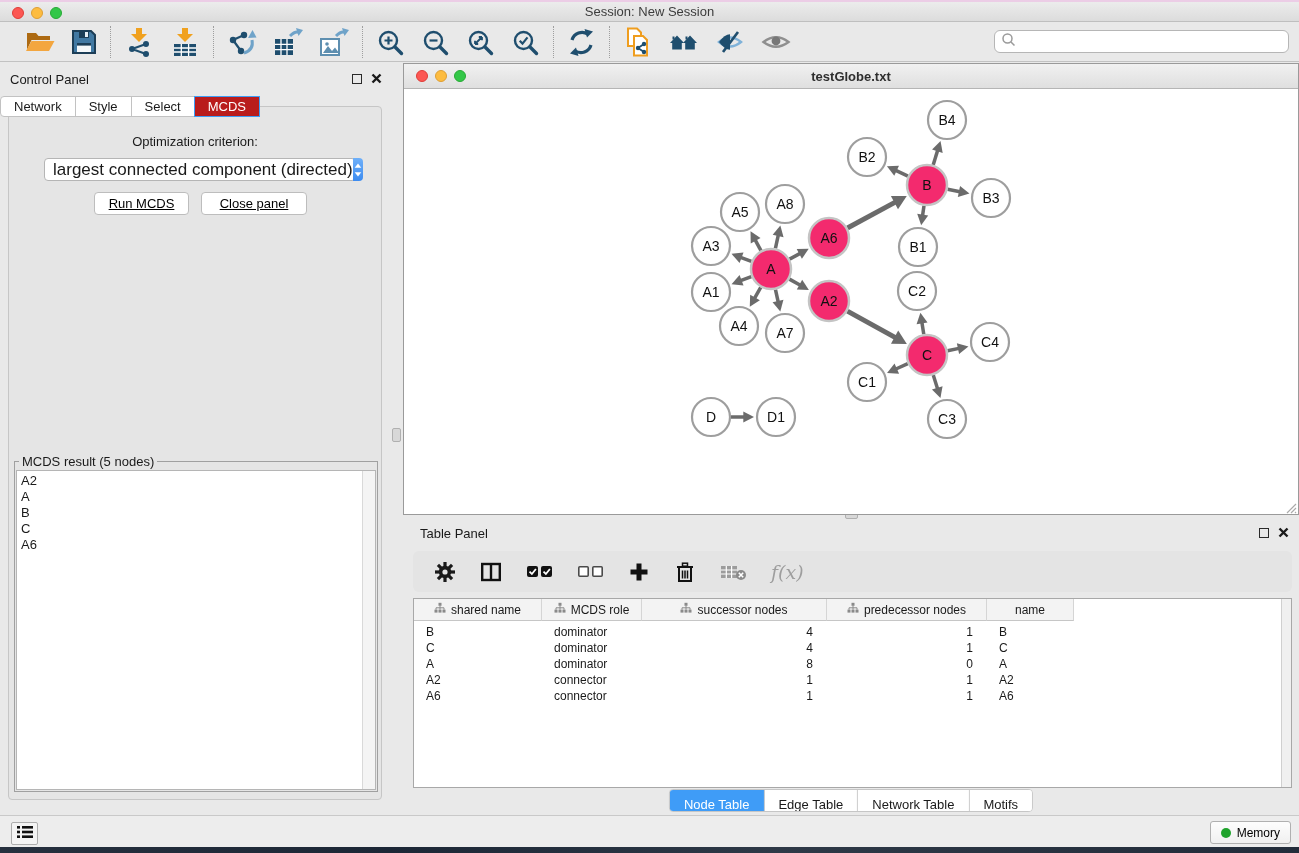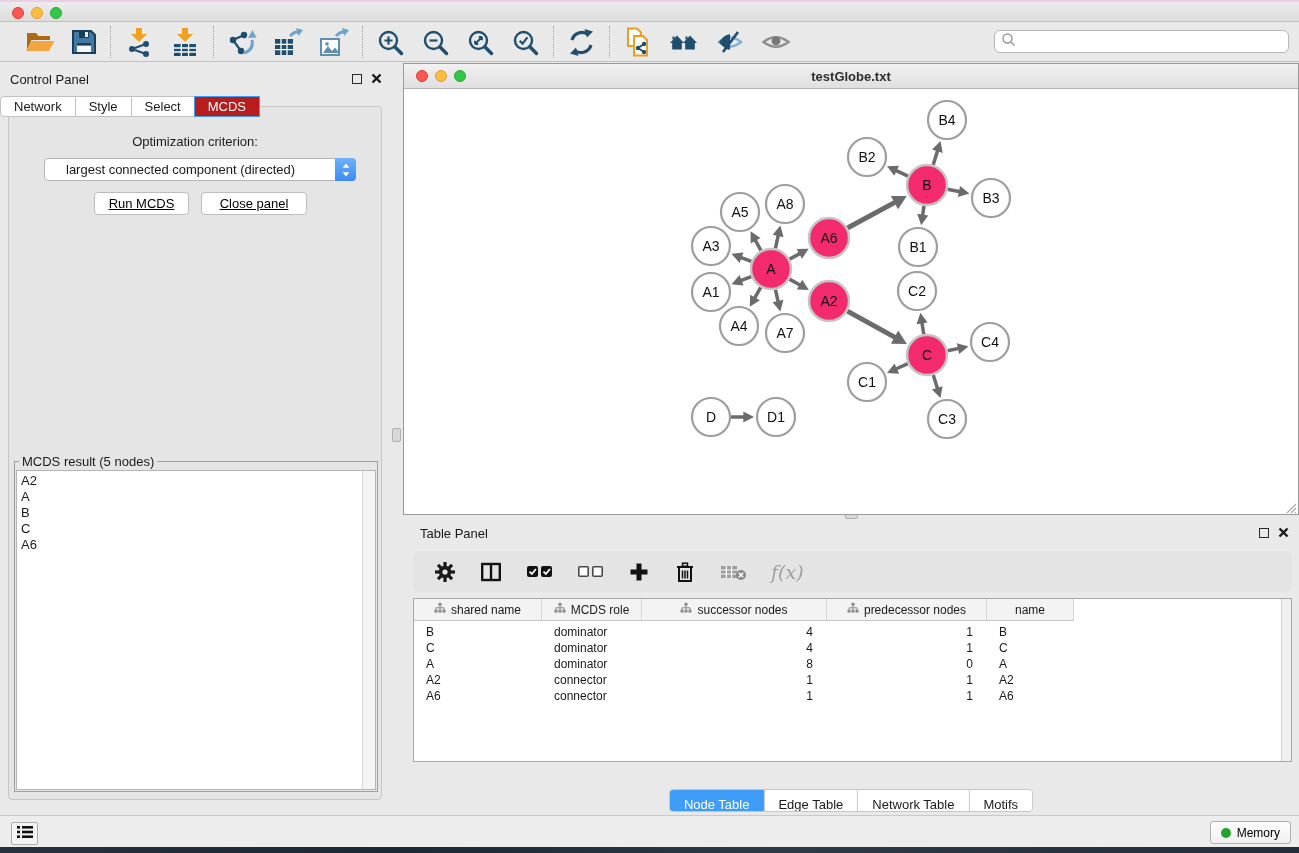--- a/index.html
+++ b/index.html
@@ -38,21 +38,21 @@
   .cp-tab { height:21px; line-height:20px; padding:0 13px; font-size:13px; background:#fff;
     border:1px solid #C2C2C2; margin-left:-1px; }
   .cp-tab:first-child { border-radius:4px 0 0 4px; margin-left:0; }
   .cp-tab:last-child { border-radius:0 4px 4px 0; }
   .cp-tab.active { background:#b91c1c; border-color:#3E9DF6; color:#fff; border-radius:0; }
   #cp-body { position:absolute; left:8px; top:43px; width:374px; height:694px;
     background:#E5E5E5; border:1px solid #C6C6C6; border-radius:4px; }
   #criterion-label { position:absolute; left:0; top:27px; width:100%; text-align:center; font-size:13px; }
   #criterion-select { position:absolute; left:35px; top:51px; width:312px; height:23px;
     background:#fff; border:1px solid #B5B5B5; border-radius:4px; display:flex; align-items:center; }
-  #criterion-select .sel-text { flex:1; padding-left:21px; font-size:13px; white-space:nowrap; }
+  #criterion-select .sel-text { flex:1; padding-left:8px; font-size:17px; white-space:nowrap; }
   #criterion-select .stepper { width:21px; height:23px; margin:-1px -1px -1px 0;
     background:linear-gradient(#6FB0F9,#3C8BF0); border-radius:0 4px 4px 0;
     display:flex; align-items:center; justify-content:center; }
   .cp-btn { position:absolute; top:85px; height:23px; background:#fff; border:1px solid #BDBDBD;
     border-radius:4px; font-size:13px; font-family:inherit;text-decoration:underline; }
   #run-btn { left:85px; width:95px; }
   #closepanel-btn { left:192px; width:106px; }
   #mcds-fieldset { position:absolute; left:5px; top:347px; width:364px; height:338px;
     border:1px solid #A0A0A0; padding:1px; }
   #mcds-fieldset legend { font-size:13px; padding:0 3px; margin-left:3px; }
@@ -78,21 +78,21 @@
   #nw-grip { position:absolute; right:1px; bottom:1px; width:13px; height:13px; }
 
   
   #table-panel { position:absolute; left:403px; top:520px; width:896px; height:295px; }
   #table-panel .panel-head { left:17px; top:6px; }
   #table-panel .win-btns { right:10px; top:7px; }
   #tp-toolbar { position:absolute; left:10px; top:31px; width:879px; height:41px;
     background:#E4E4E4; border-radius:6px; display:flex; align-items:center; gap:24px; padding-left:21px; }
   #tp-toolbar .tb-btn svg { display:block; }
   .fx { font-family:"DejaVu Serif", serif; font-style:italic; color:#9E9E9E; font-size:19px; }
-  #tp-table { position:absolute; left:10px; top:78px; width:879px; height:164px;
+  #tp-table { position:absolute; left:10px; top:78px; width:879px; height:190px;
     background:#fff; border:1px solid #A8A8A8; overflow:hidden; }
   .t-grid { display:grid; grid-template-columns:128px 100px 185px 160px 87px 1fr; }
   .th { height:22px; display:flex; align-items:center; justify-content:center; gap:5px;
     background:#F3F3F3; border-right:1px solid #D5D5D5; border-bottom:1px solid #C6C6C6;
     font-size:12px; white-space:nowrap; }
   .th.filler { background:#fff; border:none; }
   .td { font-size:12px; height:16px; line-height:16px; white-space:nowrap; }
   .td.l { padding-left:12px; }
   .td.r { text-align:right; padding-right:14px; }
   .t-body { padding-top:3px; }
@@ -119,20 +119,21 @@
 </style>
 </head>
 <body>
 
 <div id="titlebar">
   <div class="lights">
     <div class="light red"></div>
     <div class="light yellow"></div>
     <div class="light green"></div>
   </div>
+  <div class="title">Session: New Session</div>
 </div>
 
 <div id="main-toolbar">
   <div id="tb-groups" style="display:flex;align-items:center;">
       <div class="tb-group">
         <button class="tb-btn">
           <span>
             <svg width="30" height="26" viewBox="0 0 30 26">
               <path d="M2 21 V4 h9 l2.5 3 H25 v4 H6.5 L2 21z" fill="#AD6A12"></path>
               <path d="M6.5 12 h23 l-5.5 10 H1z" fill="#F3A63F"></path>

